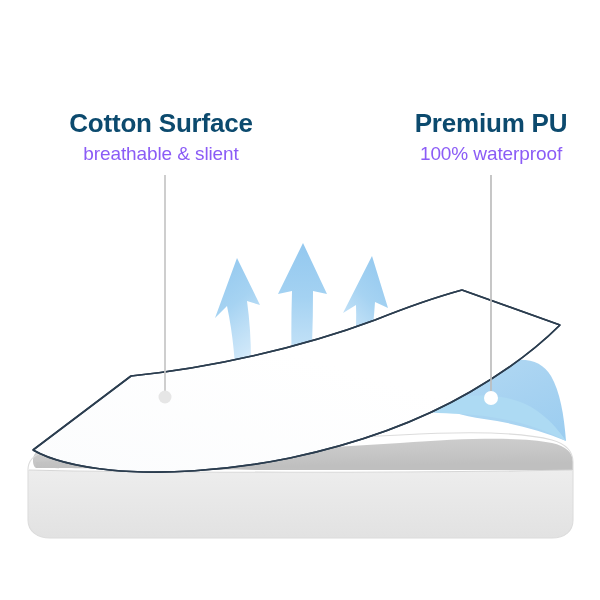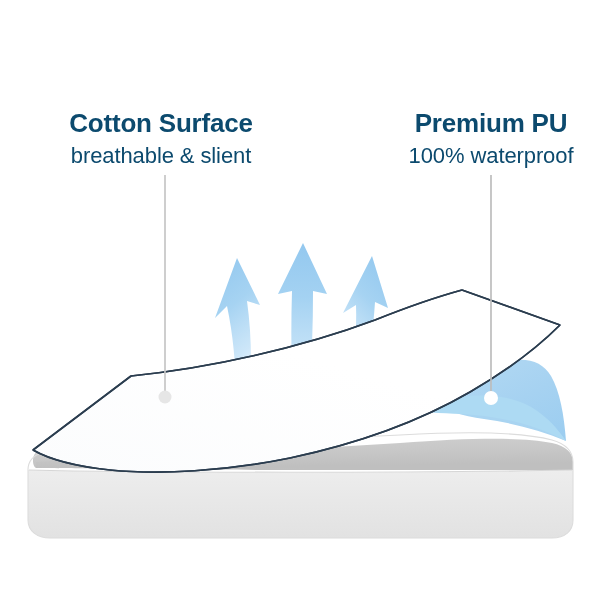--- a/index.html
+++ b/index.html
@@ -33,23 +33,23 @@
   }
   .label-title {
     font-size: 26px;
     font-weight: 700;
     color: #0c4a6e;
     letter-spacing: -0.2px;
     line-height: 1.05;
     white-space: nowrap;
   }
   .label-sub {
-    font-size: 22px;
+    font-size: 19px;
     font-weight: 400;
-    color: #0c4a6e;
+    color: #8b5cf6;
     letter-spacing: -0.1px;
     line-height: 1.15;
     margin-top: 6px;
     white-space: nowrap;
   }
 
   #label-cotton {
     left: 20px;
     top: 110px;
     width: 282px;

